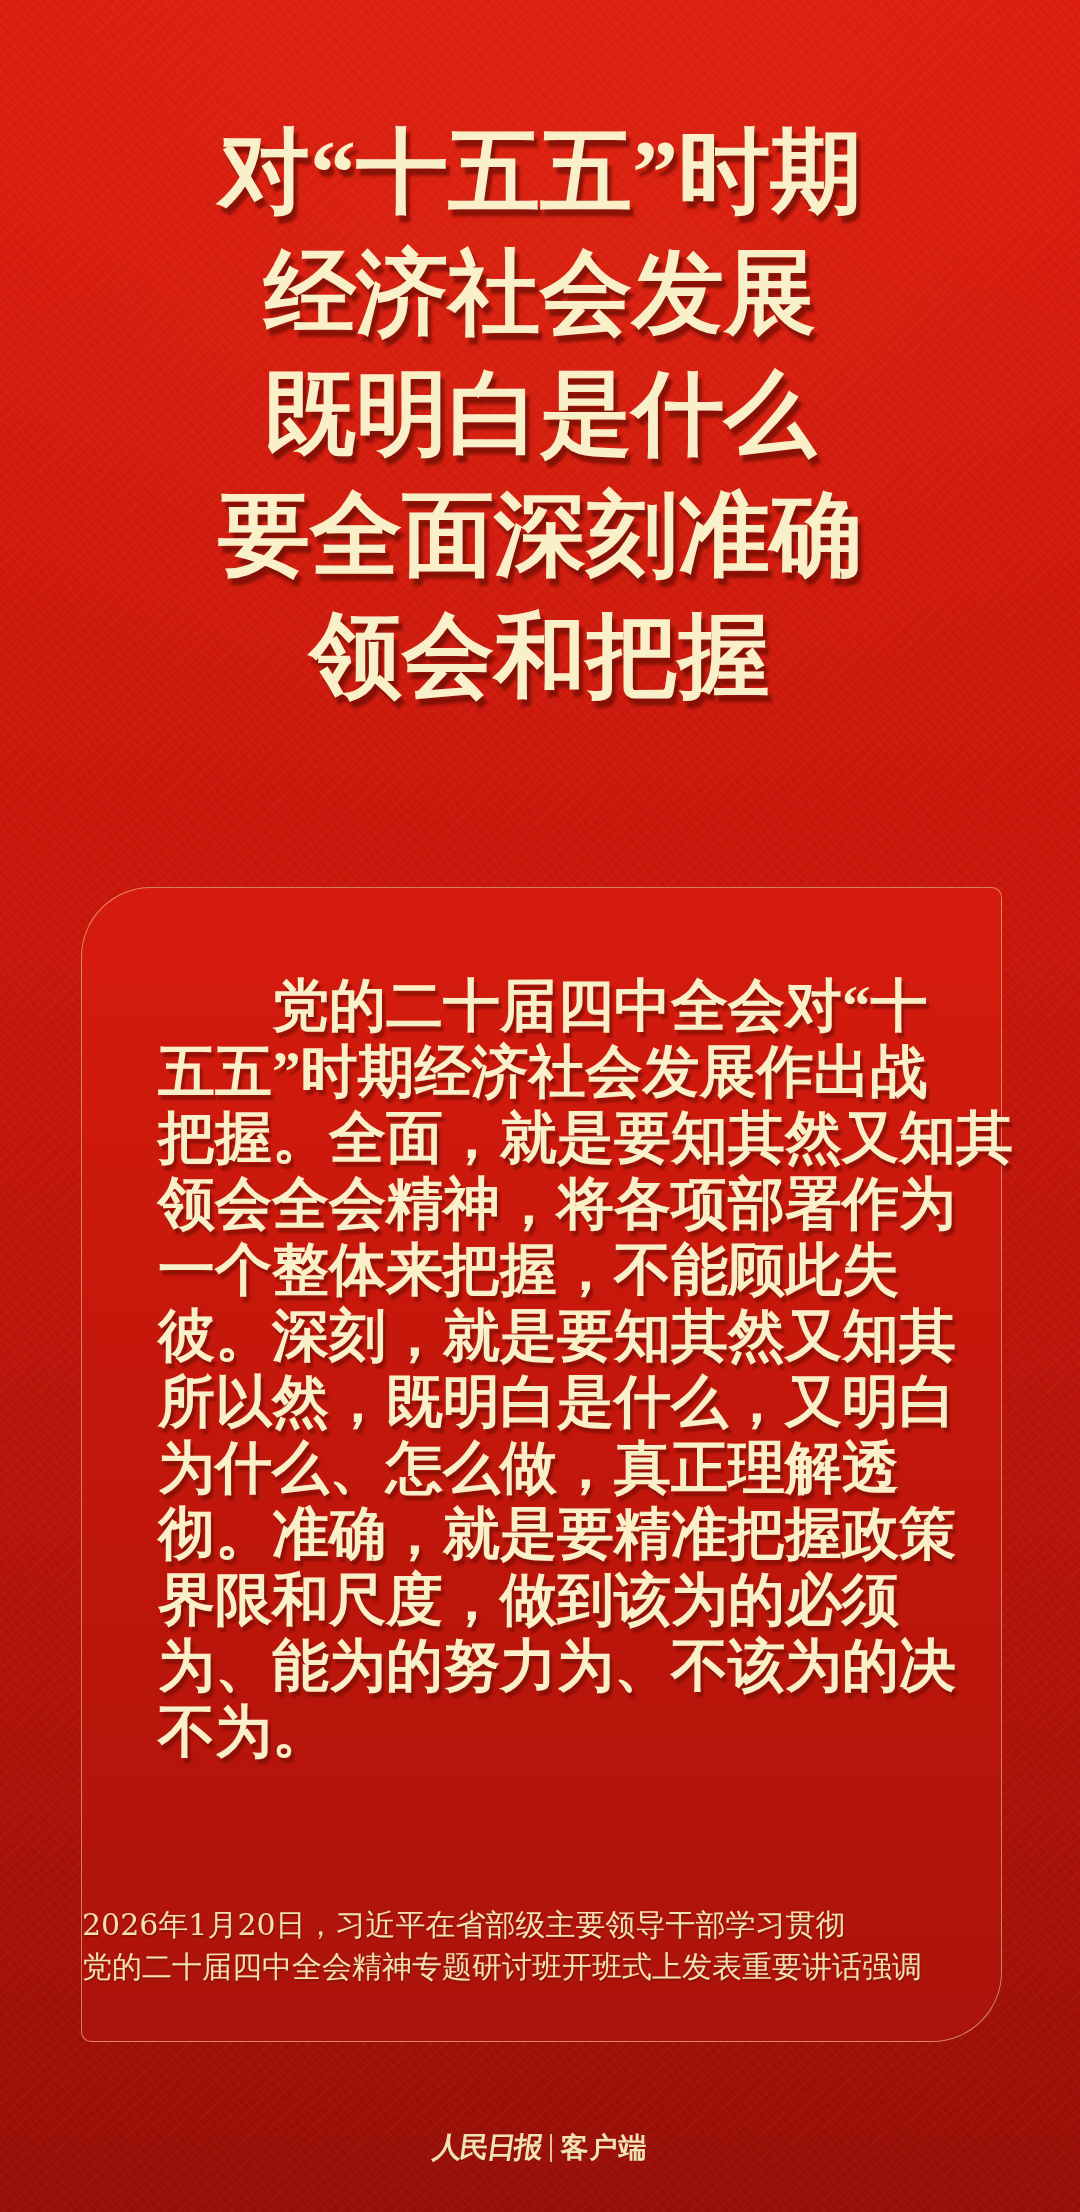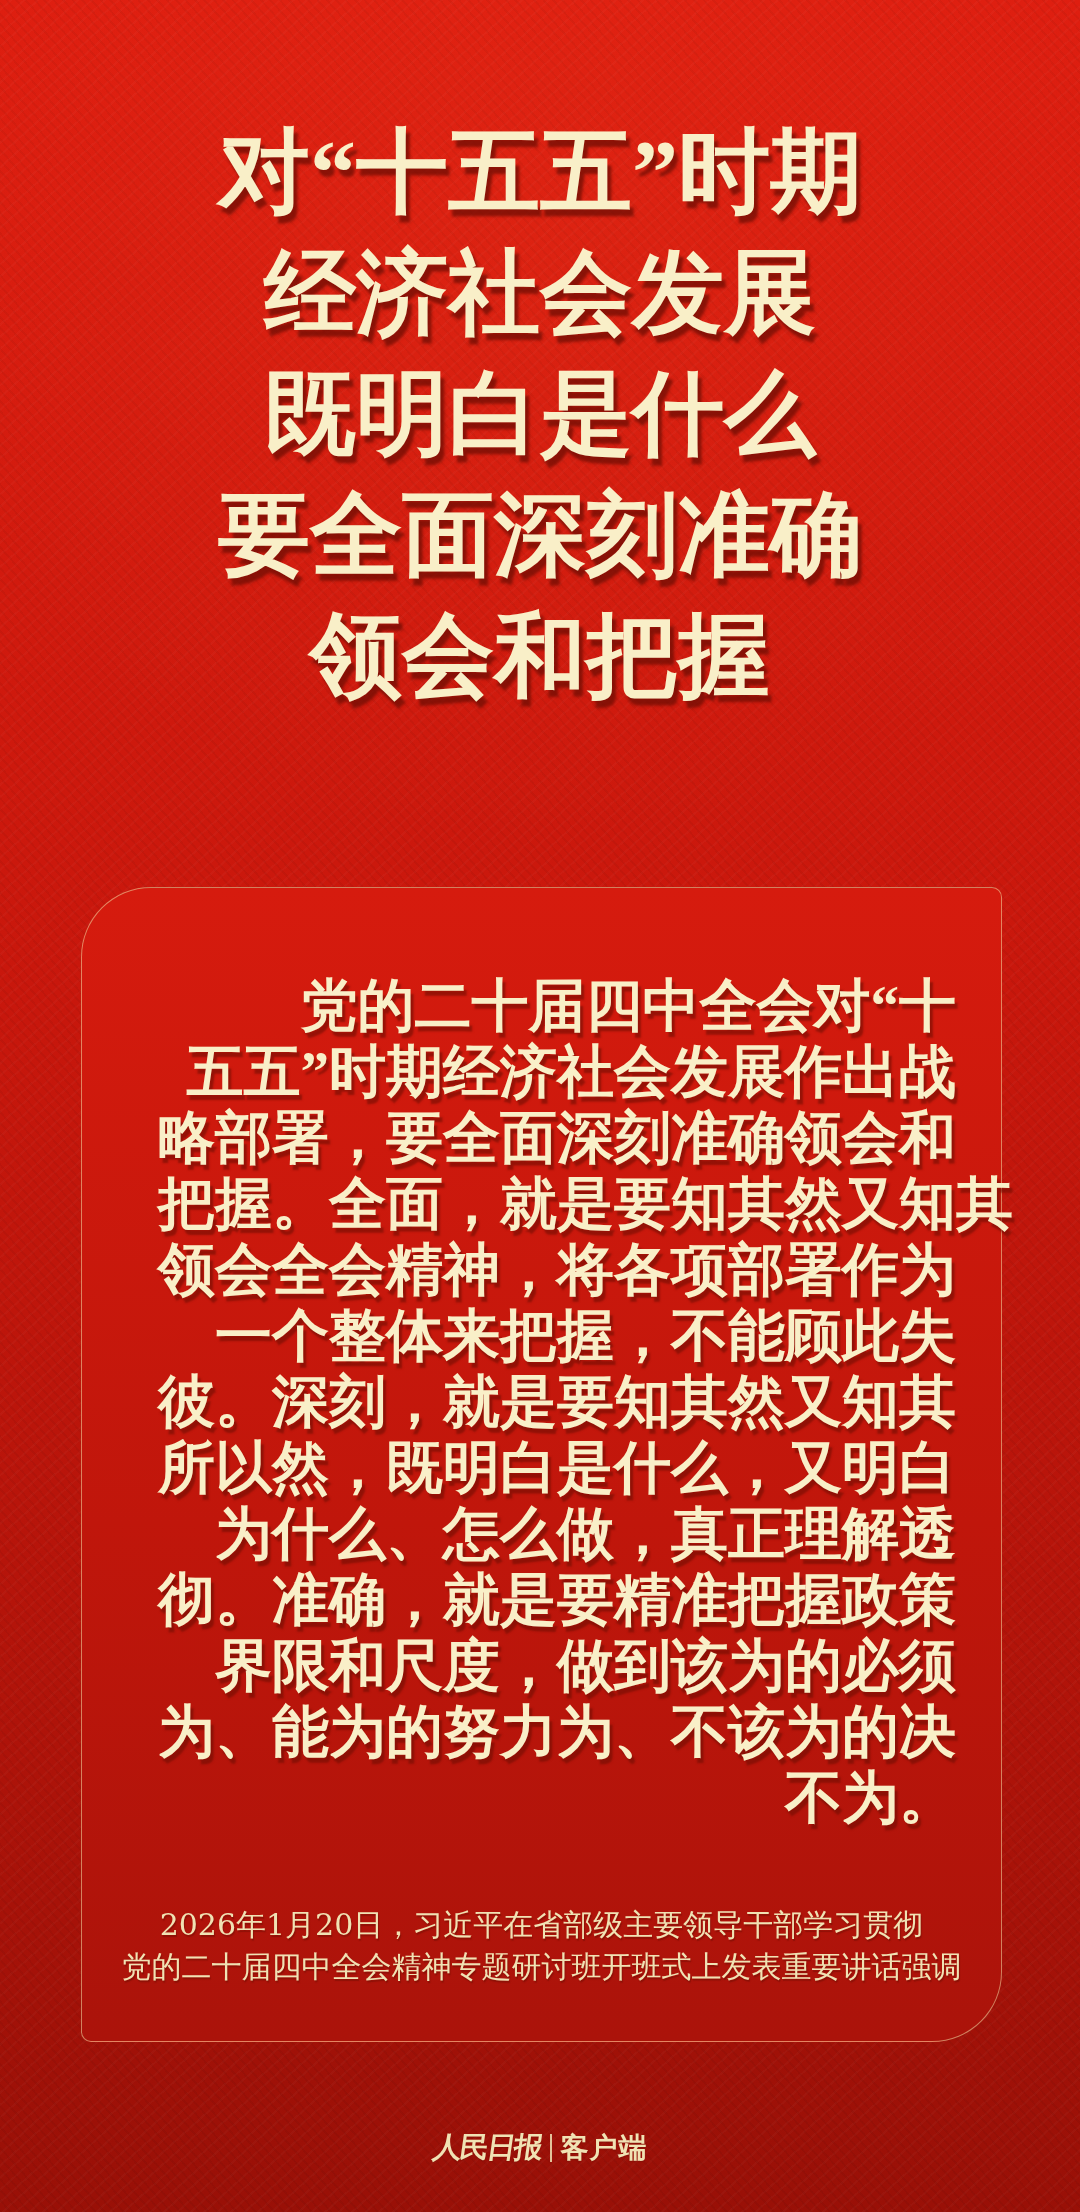--- a/index.html
+++ b/index.html
@@ -43,28 +43,27 @@
     border-radius:70px 10px 70px 10px;
     background:linear-gradient(180deg, var(--card-top) 0%, #c0160b 55%, var(--card-bottom) 100%);
   }
   .quote{
     padding:85px 45px 0 76px;
     font-size:57px;
     line-height:66px;
     font-weight:900;
     color:var(--text-cream);
     text-shadow:3px 5px 2px rgba(111,13,4,0.6);
-    text-align:right;
+    text-align:left;
     white-space:nowrap;
   }
   .quote-line.indent{ text-indent:114px; }
   .source{
     position:absolute;
     top:1016px; left:0; right:0;
-    text-align:center;
     font-size:30px;
     line-height:42px;
     font-weight:400;
     color:var(--source-gold);
     text-shadow:1px 2px 1px rgba(111,13,4,0.5);
     font-family:"DejaVu Serif","Liberation Serif",serif;
   }
   .footer{
     position:absolute;
     top:2128px; left:0; right:0;
@@ -111,21 +110,20 @@
   <div class="title-line">经济社会发展</div>
   <div class="title-line">既明白是什么</div>
   <div class="title-line">要全面深刻准确</div>
   <div class="title-line">领会和把握</div>
 </div>
 
 <div class="card">
   <div class="quote">
     <div class="quote-line indent">党的二十届四中全会对“十</div>
     <div class="quote-line">五五”时期经济社会发展作出战</div>
-    <div class="quote-line">略部署，要全面深刻准确领会和</div>
     <div class="quote-line">把握。全面，就是要知其然又知其</div>
     <div class="quote-line">领会全会精神，将各项部署作为</div>
     <div class="quote-line">一个整体来把握，不能顾此失</div>
     <div class="quote-line">彼。深刻，就是要知其然又知其</div>
     <div class="quote-line">所以然，既明白是什么，又明白</div>
     <div class="quote-line">为什么、怎么做，真正理解透</div>
     <div class="quote-line">彻。准确，就是要精准把握政策</div>
     <div class="quote-line">界限和尺度，做到该为的必须</div>
     <div class="quote-line">为、能为的努力为、不该为的决</div>
     <div class="quote-line">不为。</div>

